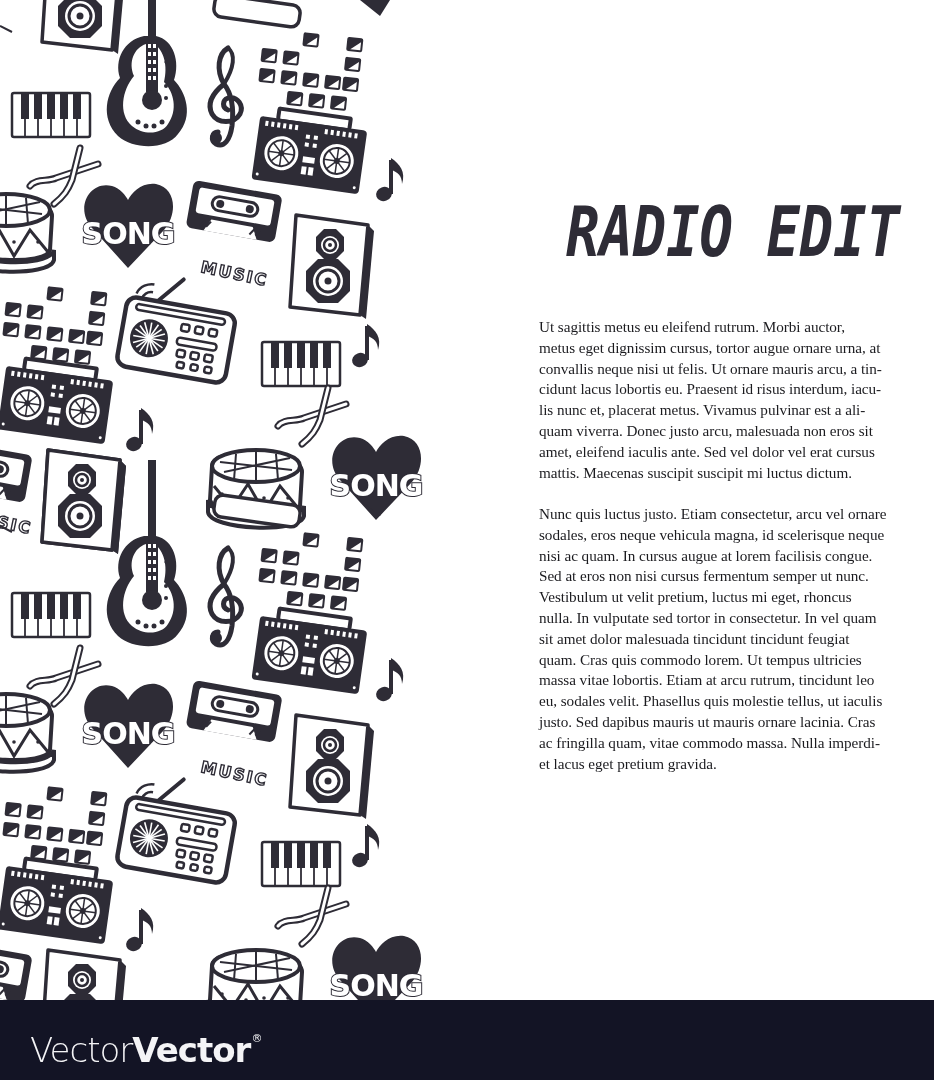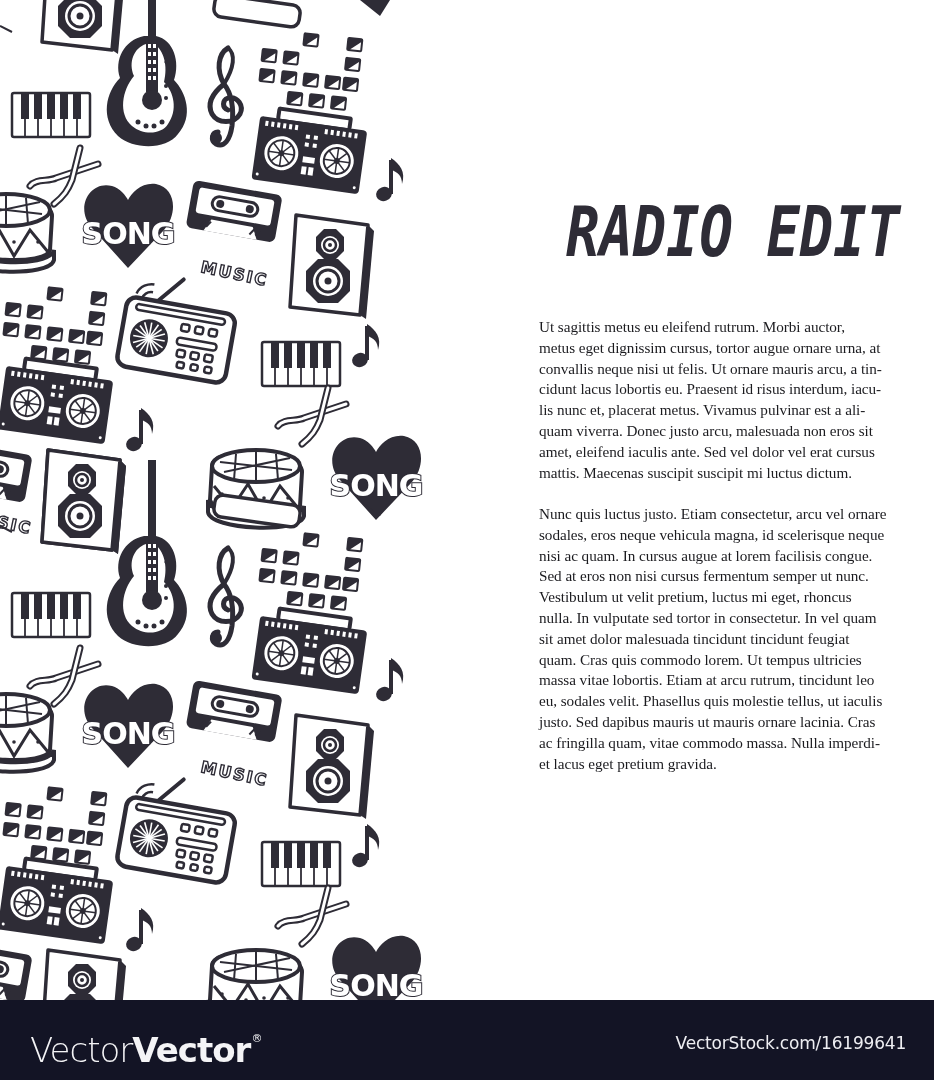--- a/index.html
+++ b/index.html
@@ -366,14 +366,13 @@
     <span class="ln">justo. Sed dapibus mauris ut mauris ornare lacinia. Cras</span>
     <span class="ln">ac fringilla quam, vitae commodo massa. Nulla imperdi-</span>
     <span class="ln">et lacus eget pretium gravida.</span>
   </p>
 </div>
 
 <div class="footer">
   <div class="brand">
     <span class="thin">Vector</span><span class="bold">Vector</span><sup>®</sup>
   </div>
-  <div class="ref">VectorStock.com/16199641</div>
 </div>
 
 </body></html>

